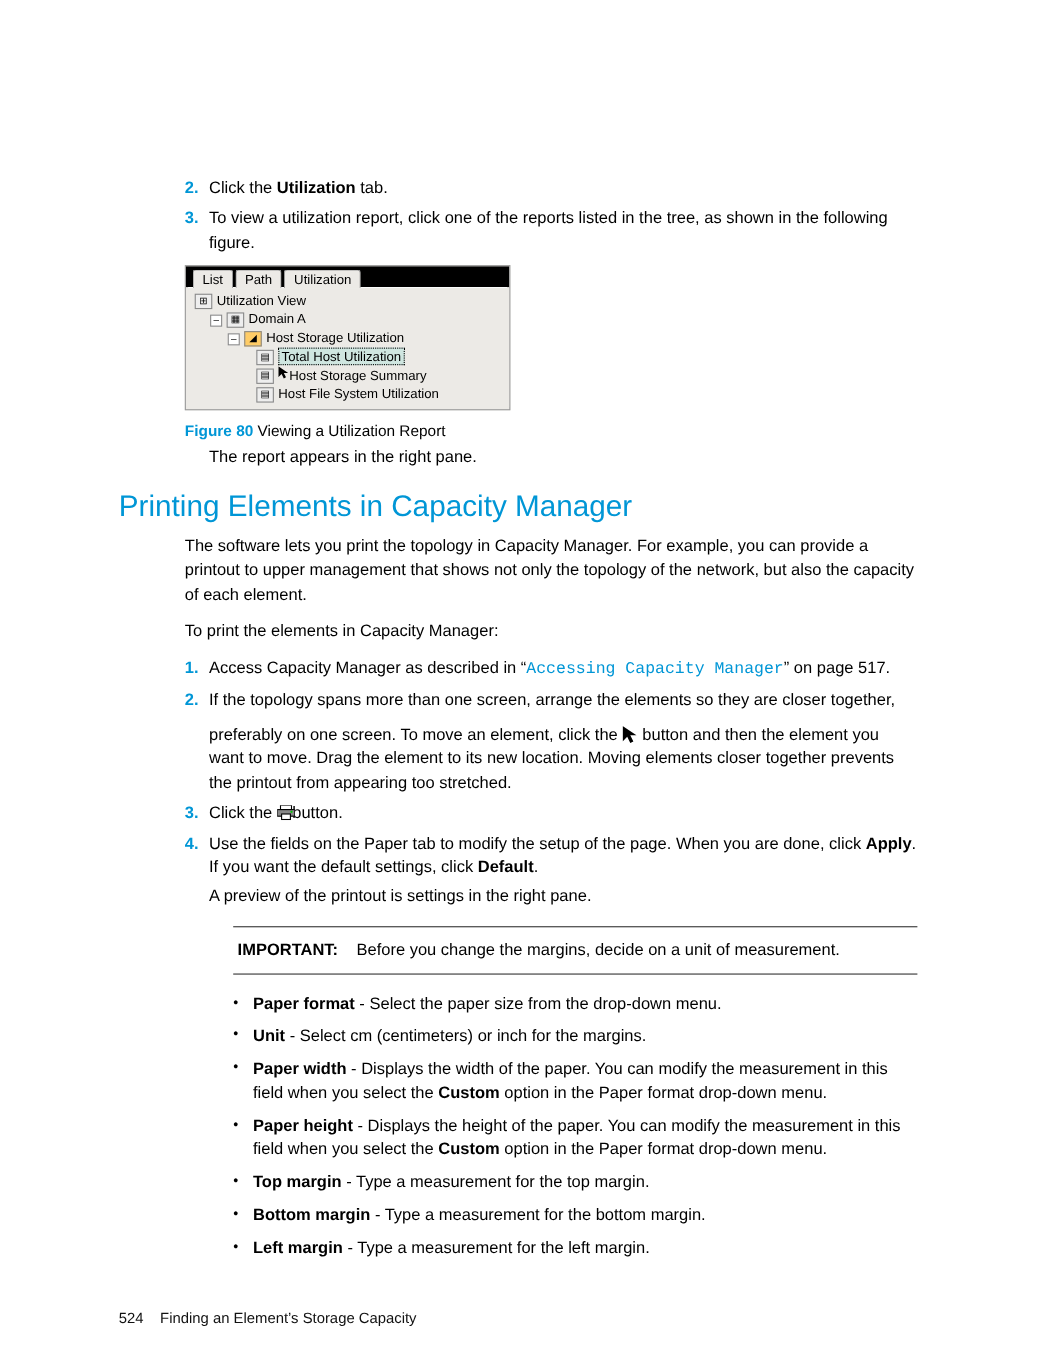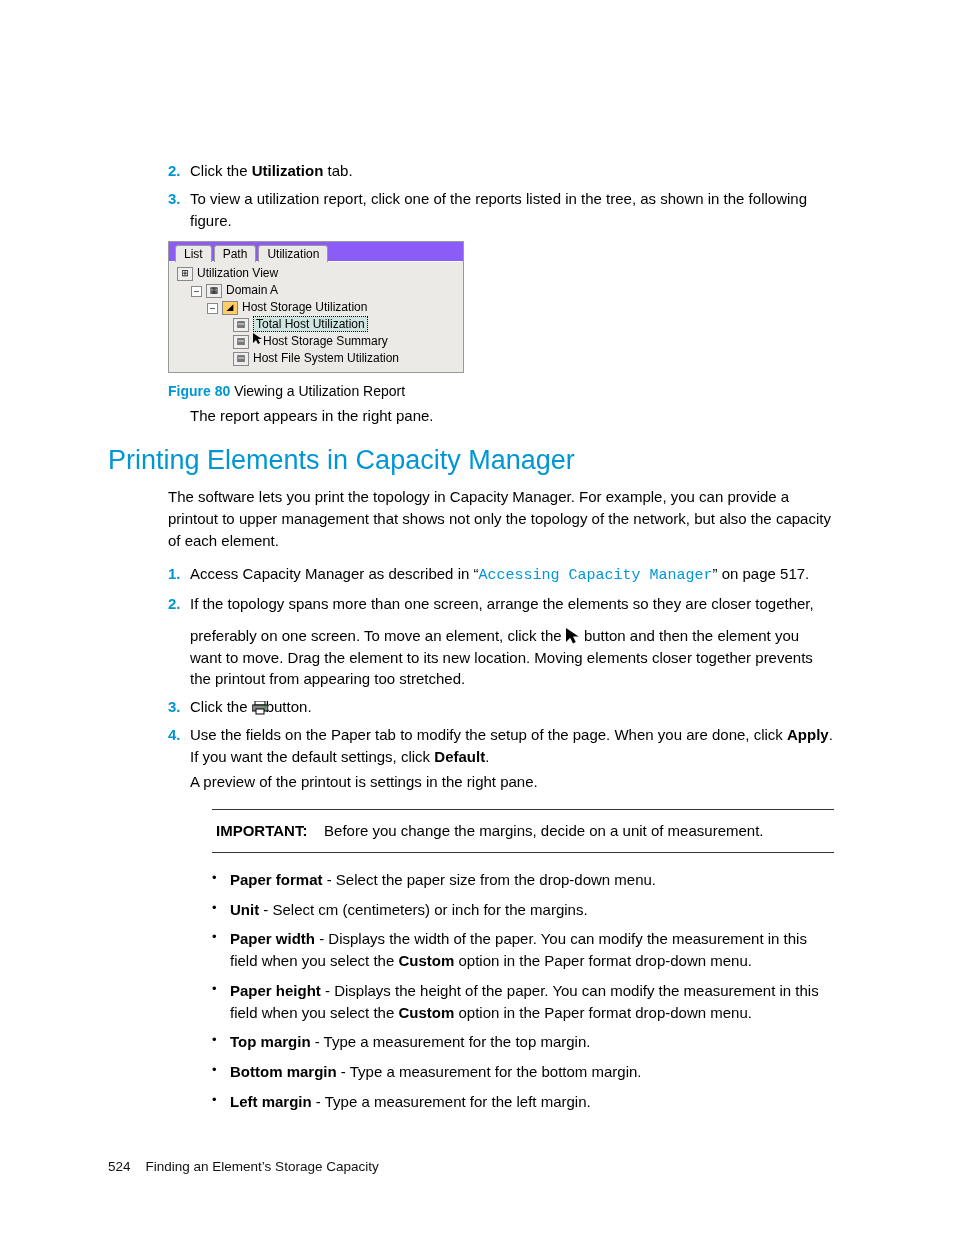--- a/index.html
+++ b/index.html
@@ -24,21 +24,21 @@
   .figure-img {
     width: 296px; height: 132px;
     background: #eceae6;
     border: 1px solid #999;
     position: relative;
     overflow: hidden;
     box-sizing: border-box;
   }
   .tabrow {
     display: flex; align-items: flex-end;
-    background: #8b5cf6;
+    background: #000000;
     padding: 2px 4px 0 6px;
     font-family: Tahoma, Arial, sans-serif;
     font-size: 12px;
   }
   .tab {
     padding: 1px 8px;
     border: 1px solid #999;
     border-bottom: none;
     background: #eceae6;
     margin-right: 2px;
@@ -173,20 +173,21 @@
     <span class="fig-label">Figure 80</span>
     <span> </span>
     <span>Viewing a Utilization Report</span>
   </div>
 
   <div class="indent-text">The report appears in the right pane.</div>
 
   <h2 class="section">Printing Elements in Capacity Manager</h2>
 
   <div class="para">The software lets you print the topology in Capacity Manager. For example, you can provide a printout to upper management that shows not only the topology of the network, but also the capacity of each element.</div>
+  <div class="para">To print the elements in Capacity Manager:</div>
 
   <div class="ol-container">
     <div class="ol-item">
       <div class="ol-num">1.</div>
       <div class="ol-body">
         <span>Access Capacity Manager as described in “</span><span class="link">Accessing Capacity Manager</span><span>” on page 517.</span>
       </div>
     </div>
 
     <div class="ol-item">

